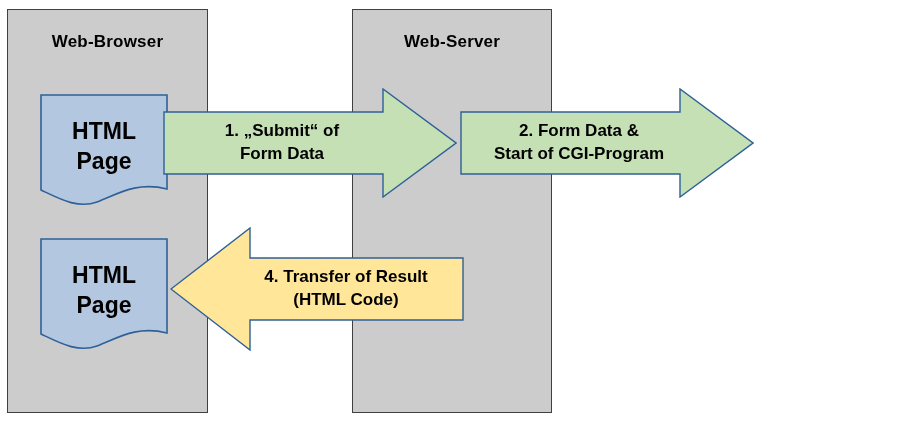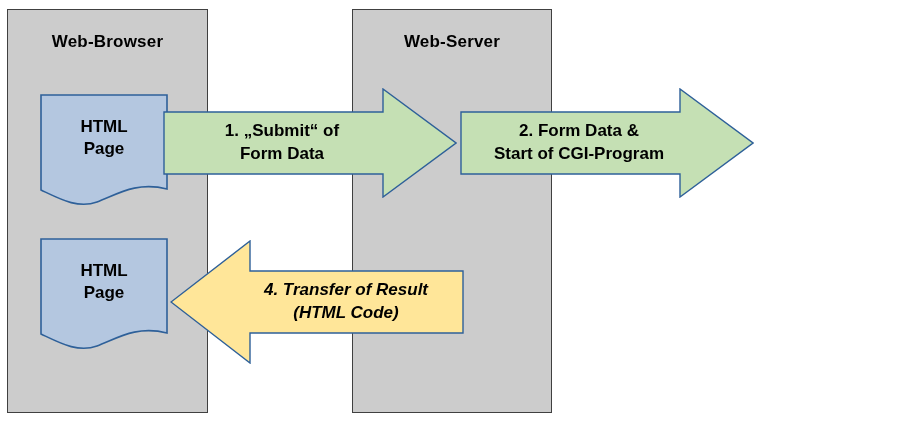--- a/index.html
+++ b/index.html
@@ -48,21 +48,21 @@
     width: 128px;
     height: 112px;
   }
   .doc svg { display: block; width: 128px; height: 112px; }
   .doc-label {
     position: absolute;
     top: 22px;
     left: 0;
     width: 128px;
     text-align: center;
-    font-size: 17px;
+    font-size: 23px;
     font-weight: bold;
     line-height: 1.32;
     color: #000000;
     white-space: pre-line;
   }
   #doc-top    { left: 40px; top: 94px; }
   #doc-bottom { left: 40px; top: 238px; }
 
   
   .arrow {
@@ -85,21 +85,21 @@
     color: #000000;
     white-space: pre-line;
     pointer-events: none;
   }
   
   #arrow-1 { left: 163px; top: 88px;  width: 294px; height: 110px; }
   #arrow-1 .arrow-label { padding-right: 56px; box-sizing: border-box; }
   #arrow-2 { left: 460px; top: 88px;  width: 294px; height: 110px; }
   #arrow-2 .arrow-label { padding-right: 56px; box-sizing: border-box; }
   
-  #arrow-4 { left: 170px; top: 240px; width: 294px; height: 124px; font-style: italic; }
+  #arrow-4 { left: 170px; top: 227px; width: 294px; height: 124px; }
   #arrow-4 .arrow-label { padding-left: 58px; box-sizing: border-box; }
   #arrow-3 { left: 482px; top: 227px; width: 307px; height: 124px; }
   #arrow-3 .arrow-label { padding-left: 58px; box-sizing: border-box; }
 </style>
 </head>
 <body>
 
 <div id="canvas">
 
   <div class="lane" id="lane-browser">

